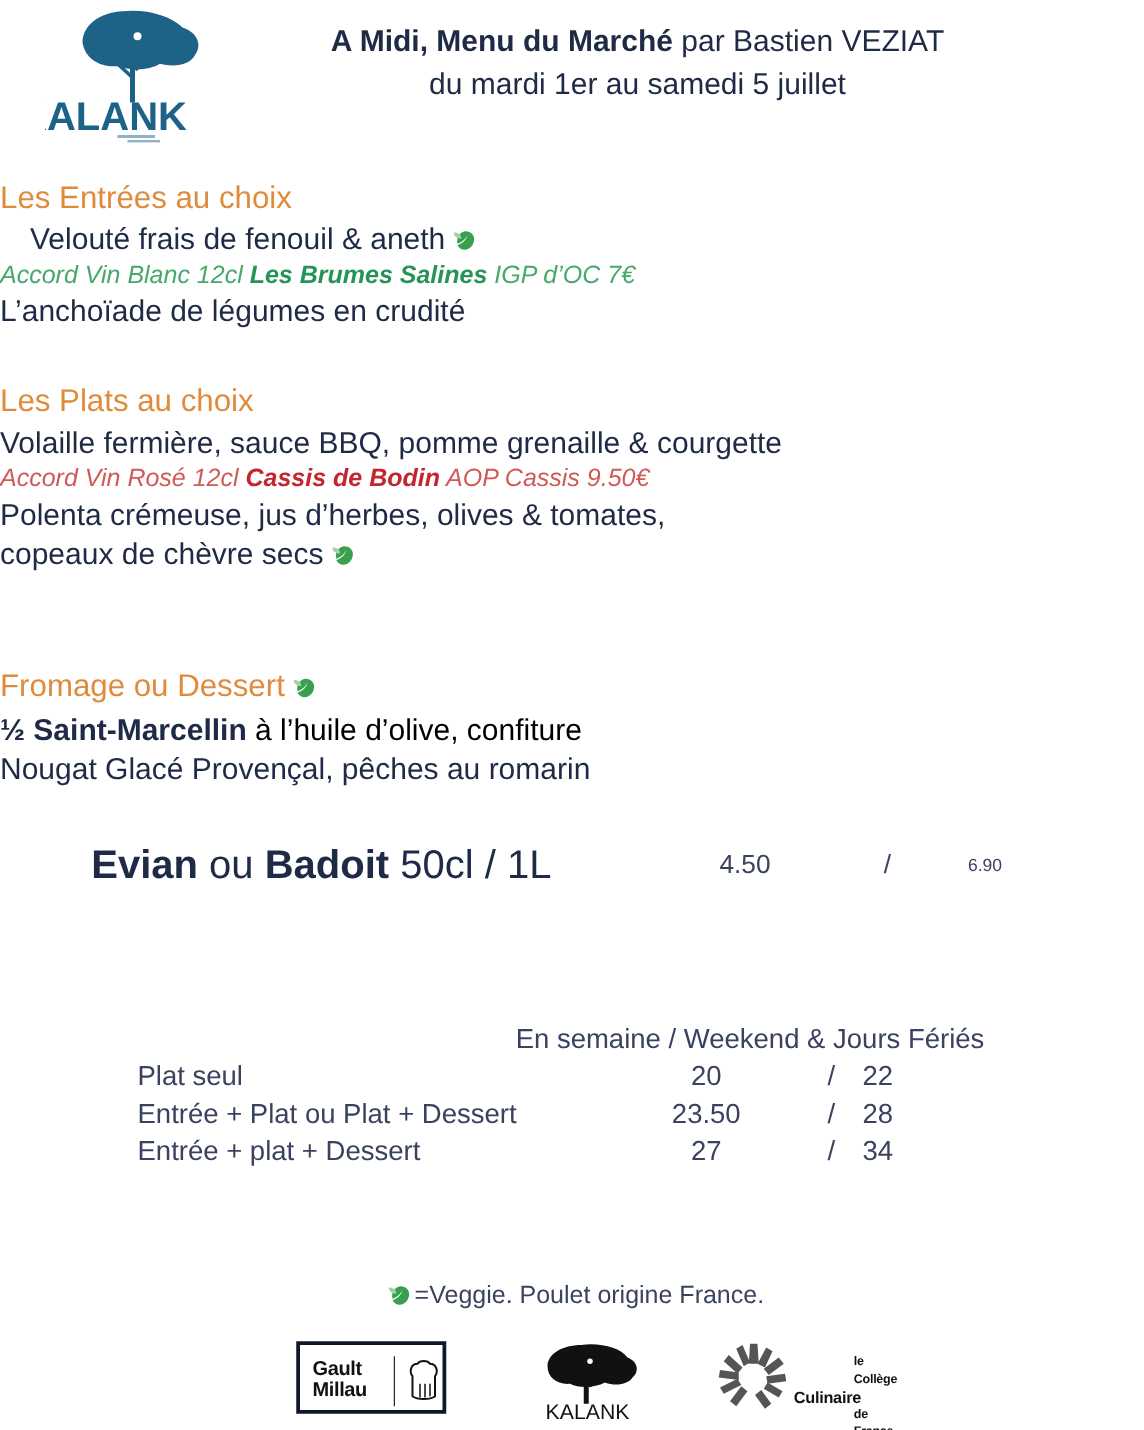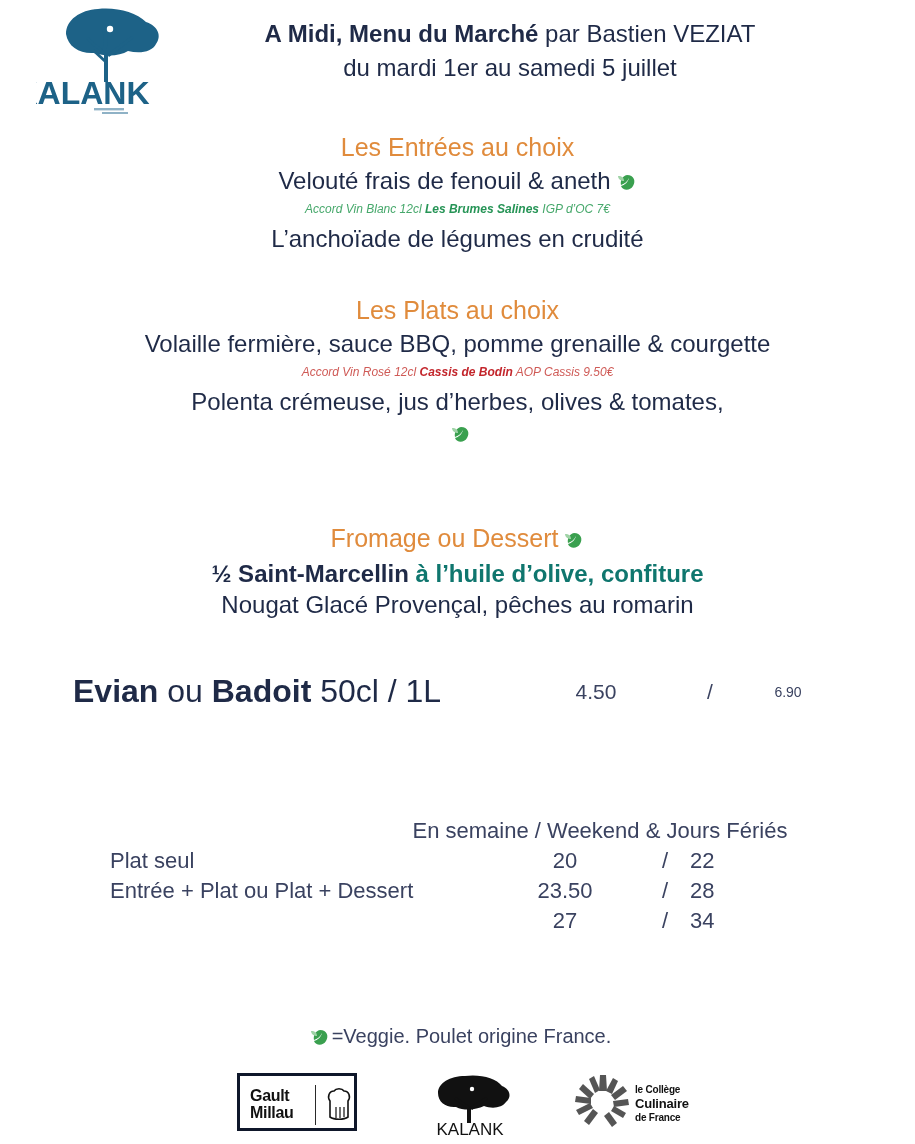--- a/index.html
+++ b/index.html
@@ -47,35 +47,35 @@
   }
   .header-line1 .b { font-weight: bold; }
   .header-line2 {
     font-size: 24px;
     line-height: 32px;
     color: #1f2a47;
     margin-top: 2px;
   }
 
   
-  .section { position: absolute; width: 915px; text-align: center; }
+  .section { position: absolute; width: 915px; text-align: left; margin-top: 11px; }
   .sec-head {
     font-size: 25px;
     color: #e08b3c;
     line-height: 32px;
   }
   .dish {
     font-size: 24px;
     line-height: 31px;
     color: #1f2a47;
   }
   .dish .strong { font-weight: bold; }
-  .dish .light { font-weight: bold; color: #0f766e; }
+  .dish .light { font-weight: normal; color: #000000; }
   .accord {
-    font-size: 12px;
+    font-size: 20px;
     font-style: italic;
     line-height: 27px;
   }
   .accord.white { color: #46a86b; }
   .accord.white .name { font-weight: bold; color: #269456; }
   .accord.rose { color: #cf5a56; }
   .accord.rose .name { font-weight: bold; color: #c3262c; }
 
   .leaf { display:inline-block; vertical-align: -3px; margin-left: 4px; }
   .leaf svg { display:block; }
@@ -177,21 +177,21 @@
   .p-ccf { left: 573px; width: 122px; height: 62px; }
   .ccf-text {
     position: absolute;
     left: 62px; top: 10px;
     font-weight: bold;
     font-size: 13px;
     line-height: 14px;
     color: #111;
     letter-spacing: -0.2px;
   }
-  .ccf-text .sm { font-size: 10px; }
+  .ccf-text .sm { font-size: 10px; margin-left: 48px; }
 </style>
 </head>
 <body>
 
 <div class="header">
 
   <div class="brand-logo">
     <svg viewBox="0 0 142 110" xmlns="http://www.w3.org/2000/svg" aria-hidden="true">
       <g fill="#1d6287">
         <path d="M30 30 C30 16, 44 6, 62 5 C80 3, 100 8, 110 18 C122 22, 126 32, 120 40 C116 48, 104 50, 92 47 C84 52, 70 53, 58 49 C44 50, 32 43, 30 30 Z"></path>
@@ -214,21 +214,21 @@
     <div class="header-line1">
       <span class="b">A Midi, Menu du Marché</span><span> par Bastien VEZIAT</span>
     </div>
     <div class="header-line2">du mardi 1er au samedi 5 juillet</div>
   </div>
 </div>
 
 <div class="section" style="top:131px;">
   <div class="sec-head">Les Entrées au choix</div>
 
-  <div class="dish" style="margin-top:2px;">
+  <div class="dish" style="margin-top:2px;padding-left:24px;">
     <span>Velouté frais de fenouil &amp; aneth</span><span class="leaf"><svg width="22" height="20" viewBox="0 0 22 20" xmlns="http://www.w3.org/2000/svg">
           <path d="M12 3 C19 3, 21 9, 18 14 C15 19, 8 19, 6 14 C10 13, 13 10, 14 6 C12 10, 9 12, 6 13 C5 9, 7 4, 12 3 Z" fill="#3aa04f"></path>
           <path d="M3 4 C7 4, 9 6, 9 9 C6 9, 3 7, 3 4 Z" fill="#9fd3a6"></path>
         </svg></span>
   </div>
 
   <div class="accord white">
     <span>Accord Vin Blanc 12cl </span><span class="name">Les Brumes Salines</span><span> IGP d’OC 7€</span>
   </div>
 
@@ -239,21 +239,21 @@
   <div class="sec-head">Les Plats au choix</div>
 
   <div class="dish" style="margin-top:2px;">Volaille fermière, sauce BBQ, pomme grenaille &amp; courgette</div>
 
   <div class="accord rose">
     <span>Accord Vin Rosé 12cl </span><span class="name">Cassis de Bodin</span><span> AOP Cassis 9.50€</span>
   </div>
 
   <div class="dish">Polenta crémeuse, jus d’herbes, olives &amp; tomates,</div>
   <div class="dish">
-    <span class="leaf"><svg width="22" height="20" viewBox="0 0 22 20" xmlns="http://www.w3.org/2000/svg">
+    <span>copeaux de chèvre secs</span><span class="leaf"><svg width="22" height="20" viewBox="0 0 22 20" xmlns="http://www.w3.org/2000/svg">
           <path d="M12 3 C19 3, 21 9, 18 14 C15 19, 8 19, 6 14 C10 13, 13 10, 14 6 C12 10, 9 12, 6 13 C5 9, 7 4, 12 3 Z" fill="#3aa04f"></path>
           <path d="M3 4 C7 4, 9 6, 9 9 C6 9, 3 7, 3 4 Z" fill="#9fd3a6"></path>
         </svg></span>
   </div>
 </div>
 
 <div class="section" style="top:522px;">
   <div class="sec-head">
     <span>Fromage ou Dessert</span><span class="leaf"><svg width="22" height="20" viewBox="0 0 22 20" xmlns="http://www.w3.org/2000/svg">
           <path d="M12 3 C19 3, 21 9, 18 14 C15 19, 8 19, 6 14 C10 13, 13 10, 14 6 C12 10, 9 12, 6 13 C5 9, 7 4, 12 3 Z" fill="#3aa04f"></path>
@@ -287,20 +287,21 @@
   </div>
 
   <div class="price-row" style="top:60px;">
     <div class="label">Entrée + Plat ou Plat + Dessert</div>
     <div class="v1">23.50</div>
     <div class="sl">/</div>
     <div class="v2">28</div>
   </div>
 
   <div class="price-row" style="top:90px;">
+    <div class="label">Entrée + plat + Dessert</div>
     <div class="v1">27</div>
     <div class="sl">/</div>
     <div class="v2">34</div>
   </div>
 </div>
 
 <div class="footnote">
   <span class="leaf" style="vertical-align:-4px;margin-right:2px;"><svg width="22" height="20" viewBox="0 0 22 20" xmlns="http://www.w3.org/2000/svg">
         <path d="M12 3 C19 3, 21 9, 18 14 C15 19, 8 19, 6 14 C10 13, 13 10, 14 6 C12 10, 9 12, 6 13 C5 9, 7 4, 12 3 Z" fill="#3aa04f"></path>
         <path d="M3 4 C7 4, 9 6, 9 9 C6 9, 3 7, 3 4 Z" fill="#9fd3a6"></path>

